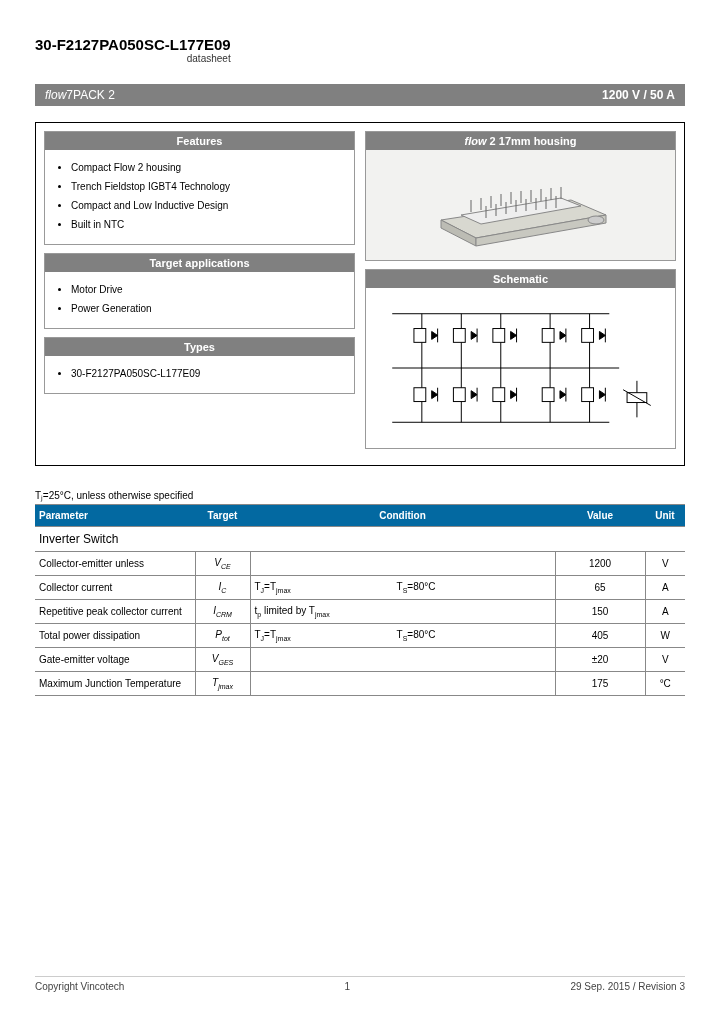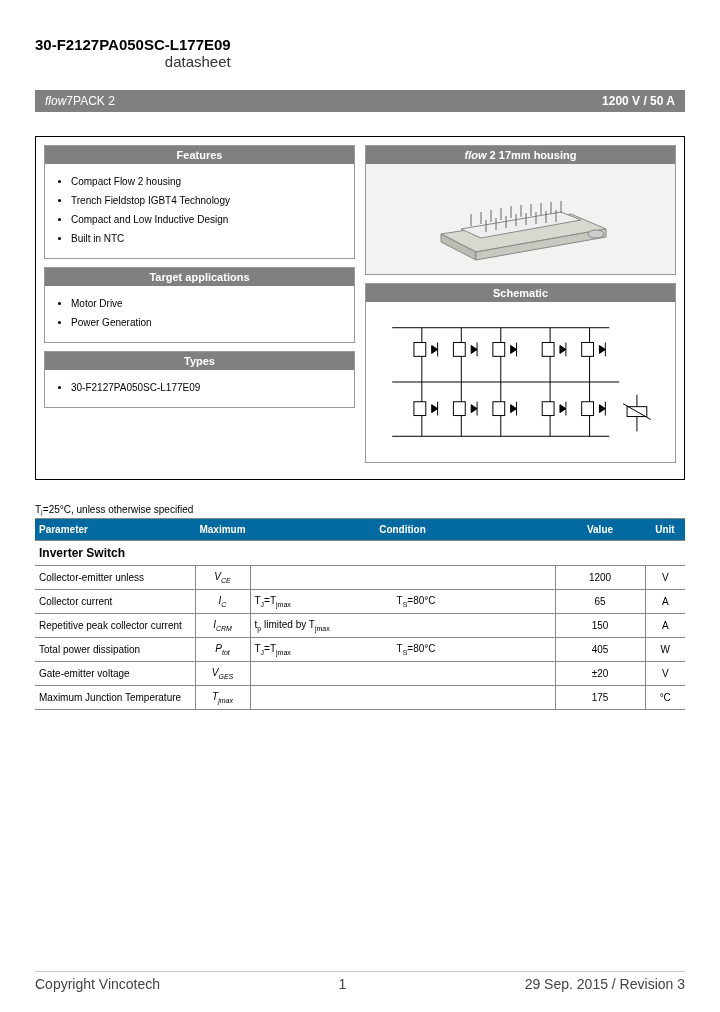--- a/index.html
+++ b/index.html
@@ -39,32 +39,32 @@
   }
   .title-block {
     text-align: right;
     padding-top: 6px;
   }
   .part-number {
     font-weight: 700;
     font-size: 15px;
   }
   .doc-type {
-    font-size: 15px;
+    font-size: 10px;
     color: #333;
   }
   .product-banner {
     background: #808080;
     color: #fff;
     display: flex;
     justify-content: space-between;
     align-items: center;
     padding: 4px 10px;
     font-size: 12px;
-    margin-bottom: 24px;
+    margin-bottom: 16px;
   }
   .product-banner .family {
     font-style: italic;
   }
   .product-banner .family-name {
     font-style: normal;
     font-weight: 400;
   }
   .rating {
     font-weight: 700;
@@ -136,38 +136,38 @@
     text-align: left;
   }
   table.ratings th {
     background: #0369a1;
     color: #fff;
     font-weight: 700;
     text-align: center;
   }
   table.ratings th:first-child { text-align: left; }
   table.ratings .subhead td {
-    font-weight: 700;
+    font-weight: 400;
     font-size: 12px;
     border-bottom: 1px solid #888;
   }
   table.ratings td.sym { text-align: center; font-style: italic; border-left: 1px solid #888; border-right: 1px solid #888;}
   table.ratings td.cond { border-right: 1px solid #888; }
   table.ratings td.cond span { display: inline-block; width: 48%; }
   table.ratings td.val { text-align: center; border-right: 1px solid #888;}
   table.ratings td.unit { text-align: center; width: 40px;}
   table.ratings td.param { width: 160px; }
   .footer {
     position: absolute;
     bottom: 20px;
     left: 35px;
     right: 35px;
     display: flex;
     justify-content: space-between;
-    font-size: 14px;
+    font-size: 10px;
     color: #444;
     border-top: 1px solid #ccc;
     padding-top: 4px;
   }
   sub { font-size: 7px; }
 </style>
 </head>
 <body>
 
 <div class="page">
@@ -319,21 +319,21 @@
       </div>
     </div>
   </div>
 
   <div class="note">Tⱼ=25°C, unless otherwise specified</div>
 
   <table class="ratings">
     <thead>
       <tr>
         <th>Parameter</th>
-        <th style="width:55px">Maximum</th>
+        <th style="width:55px">Target</th>
         <th>Condition</th>
         <th style="width:90px">Value</th>
         <th>Unit</th>
       </tr>
     </thead>
     <tbody id="ratings-body">
       <tr class="subhead">
         <td colspan="5">Inverter Switch</td>
       </tr>
     <tr>

